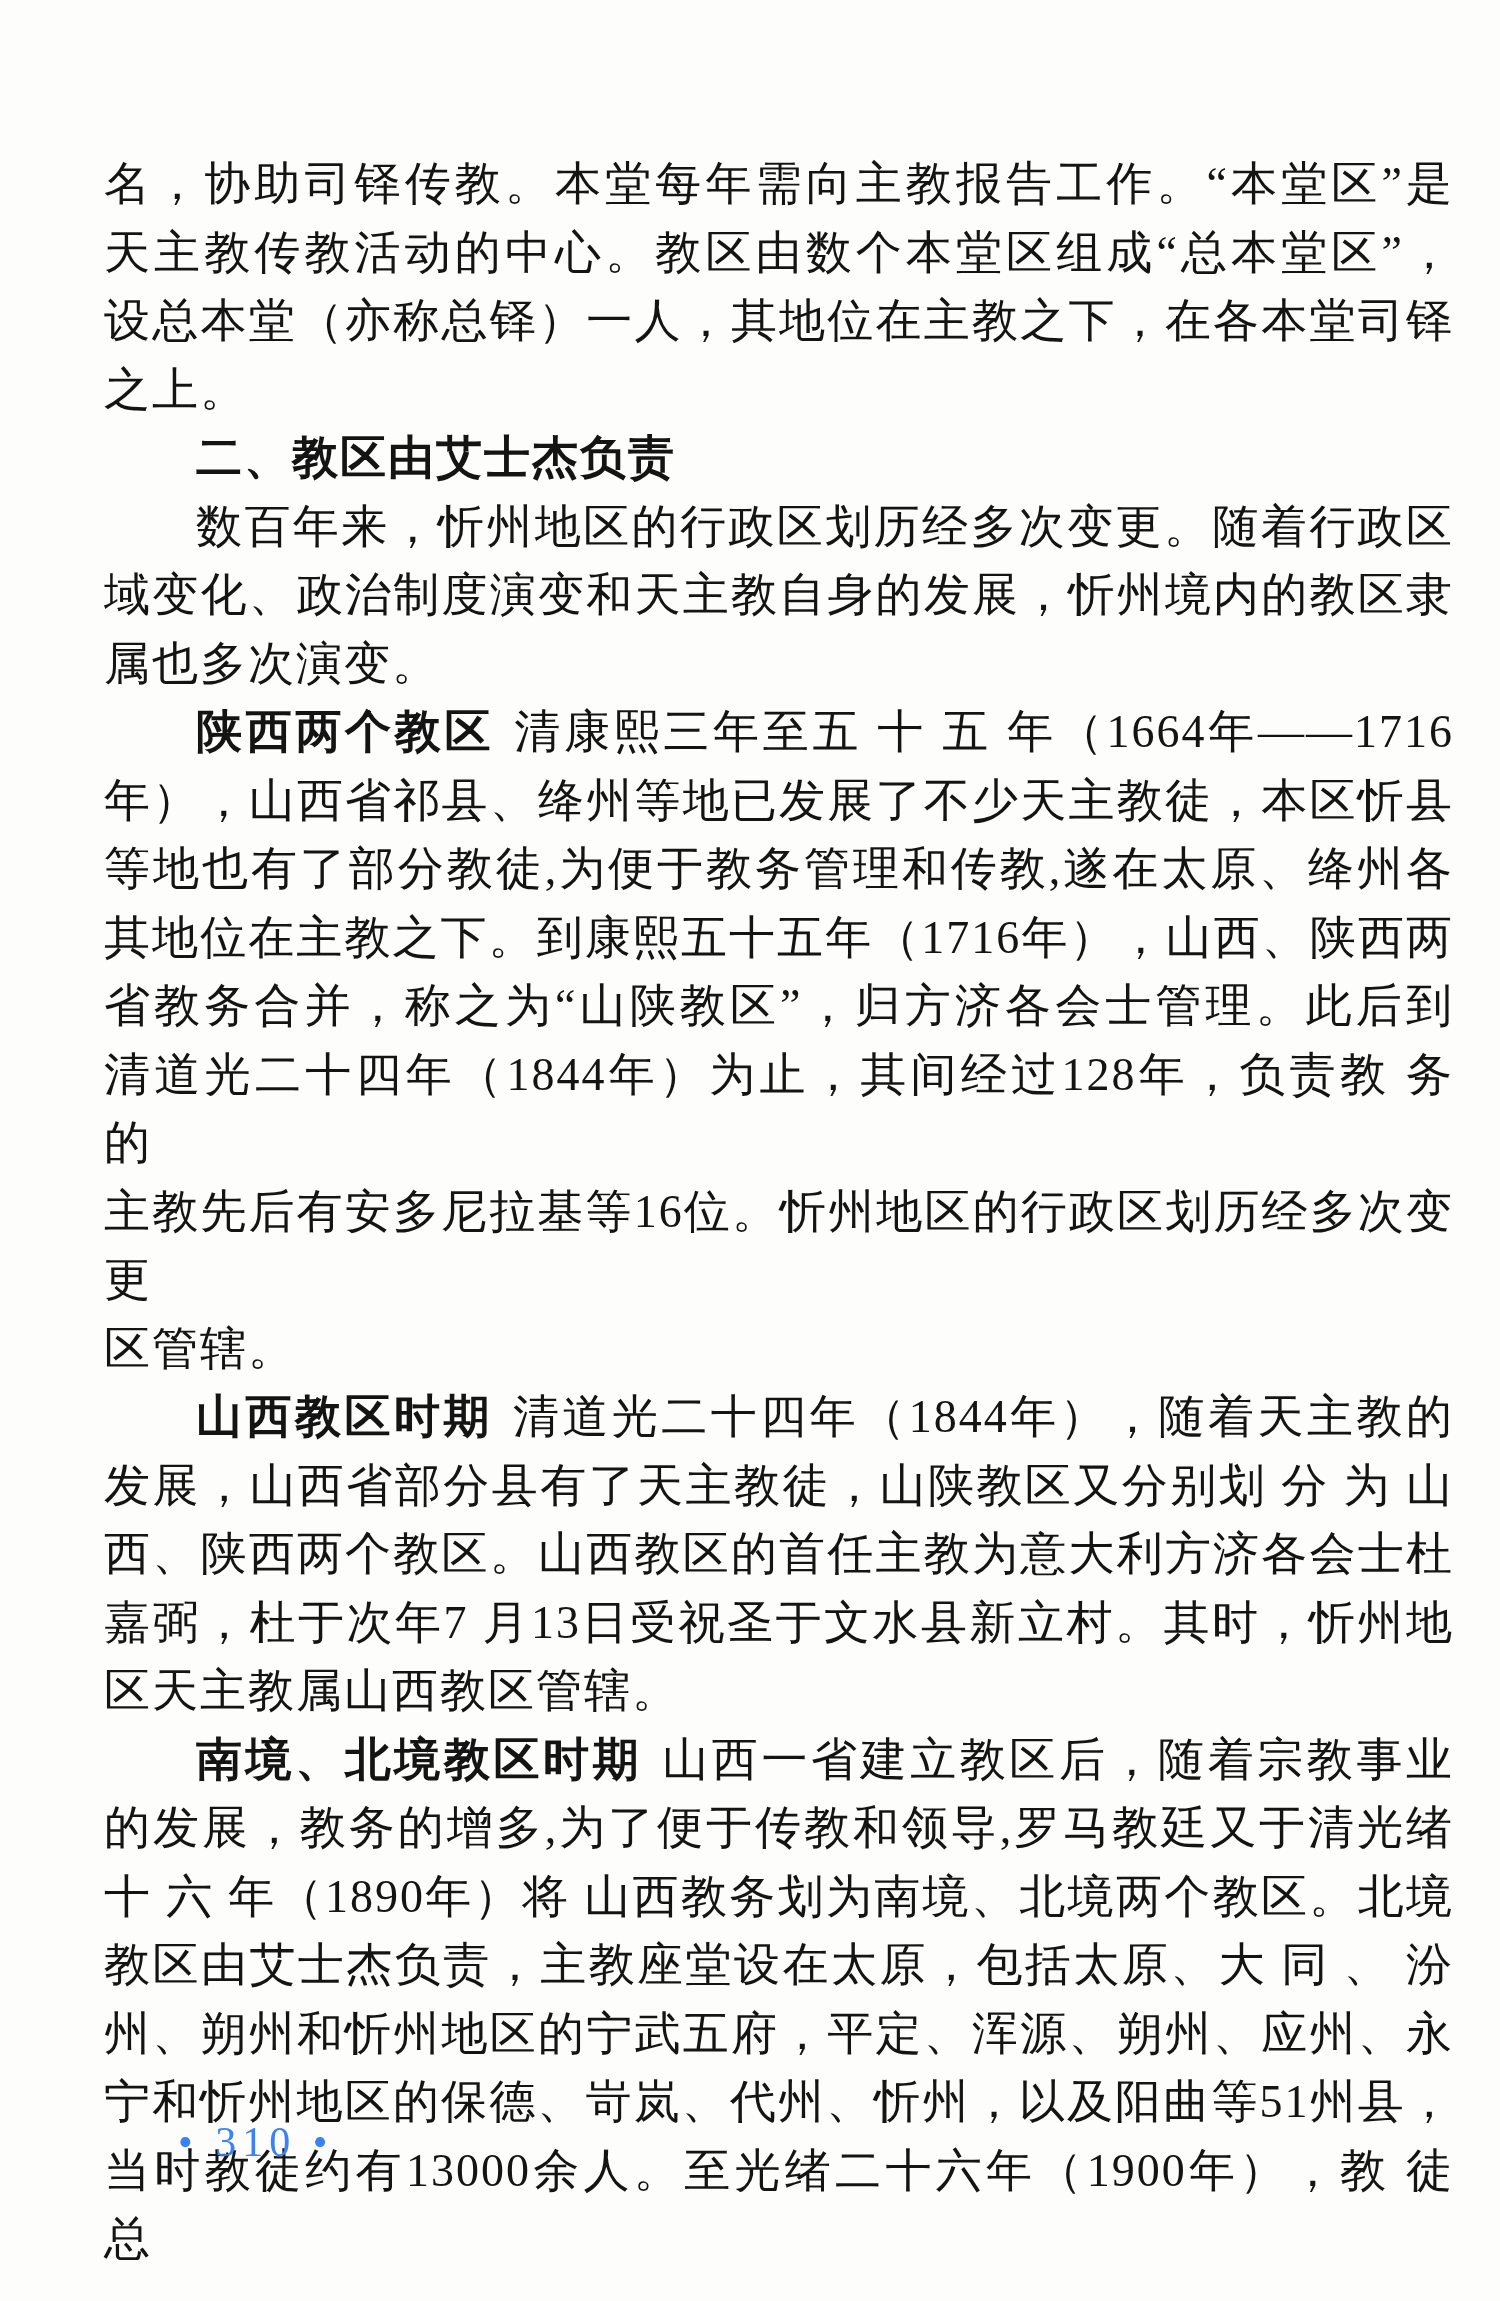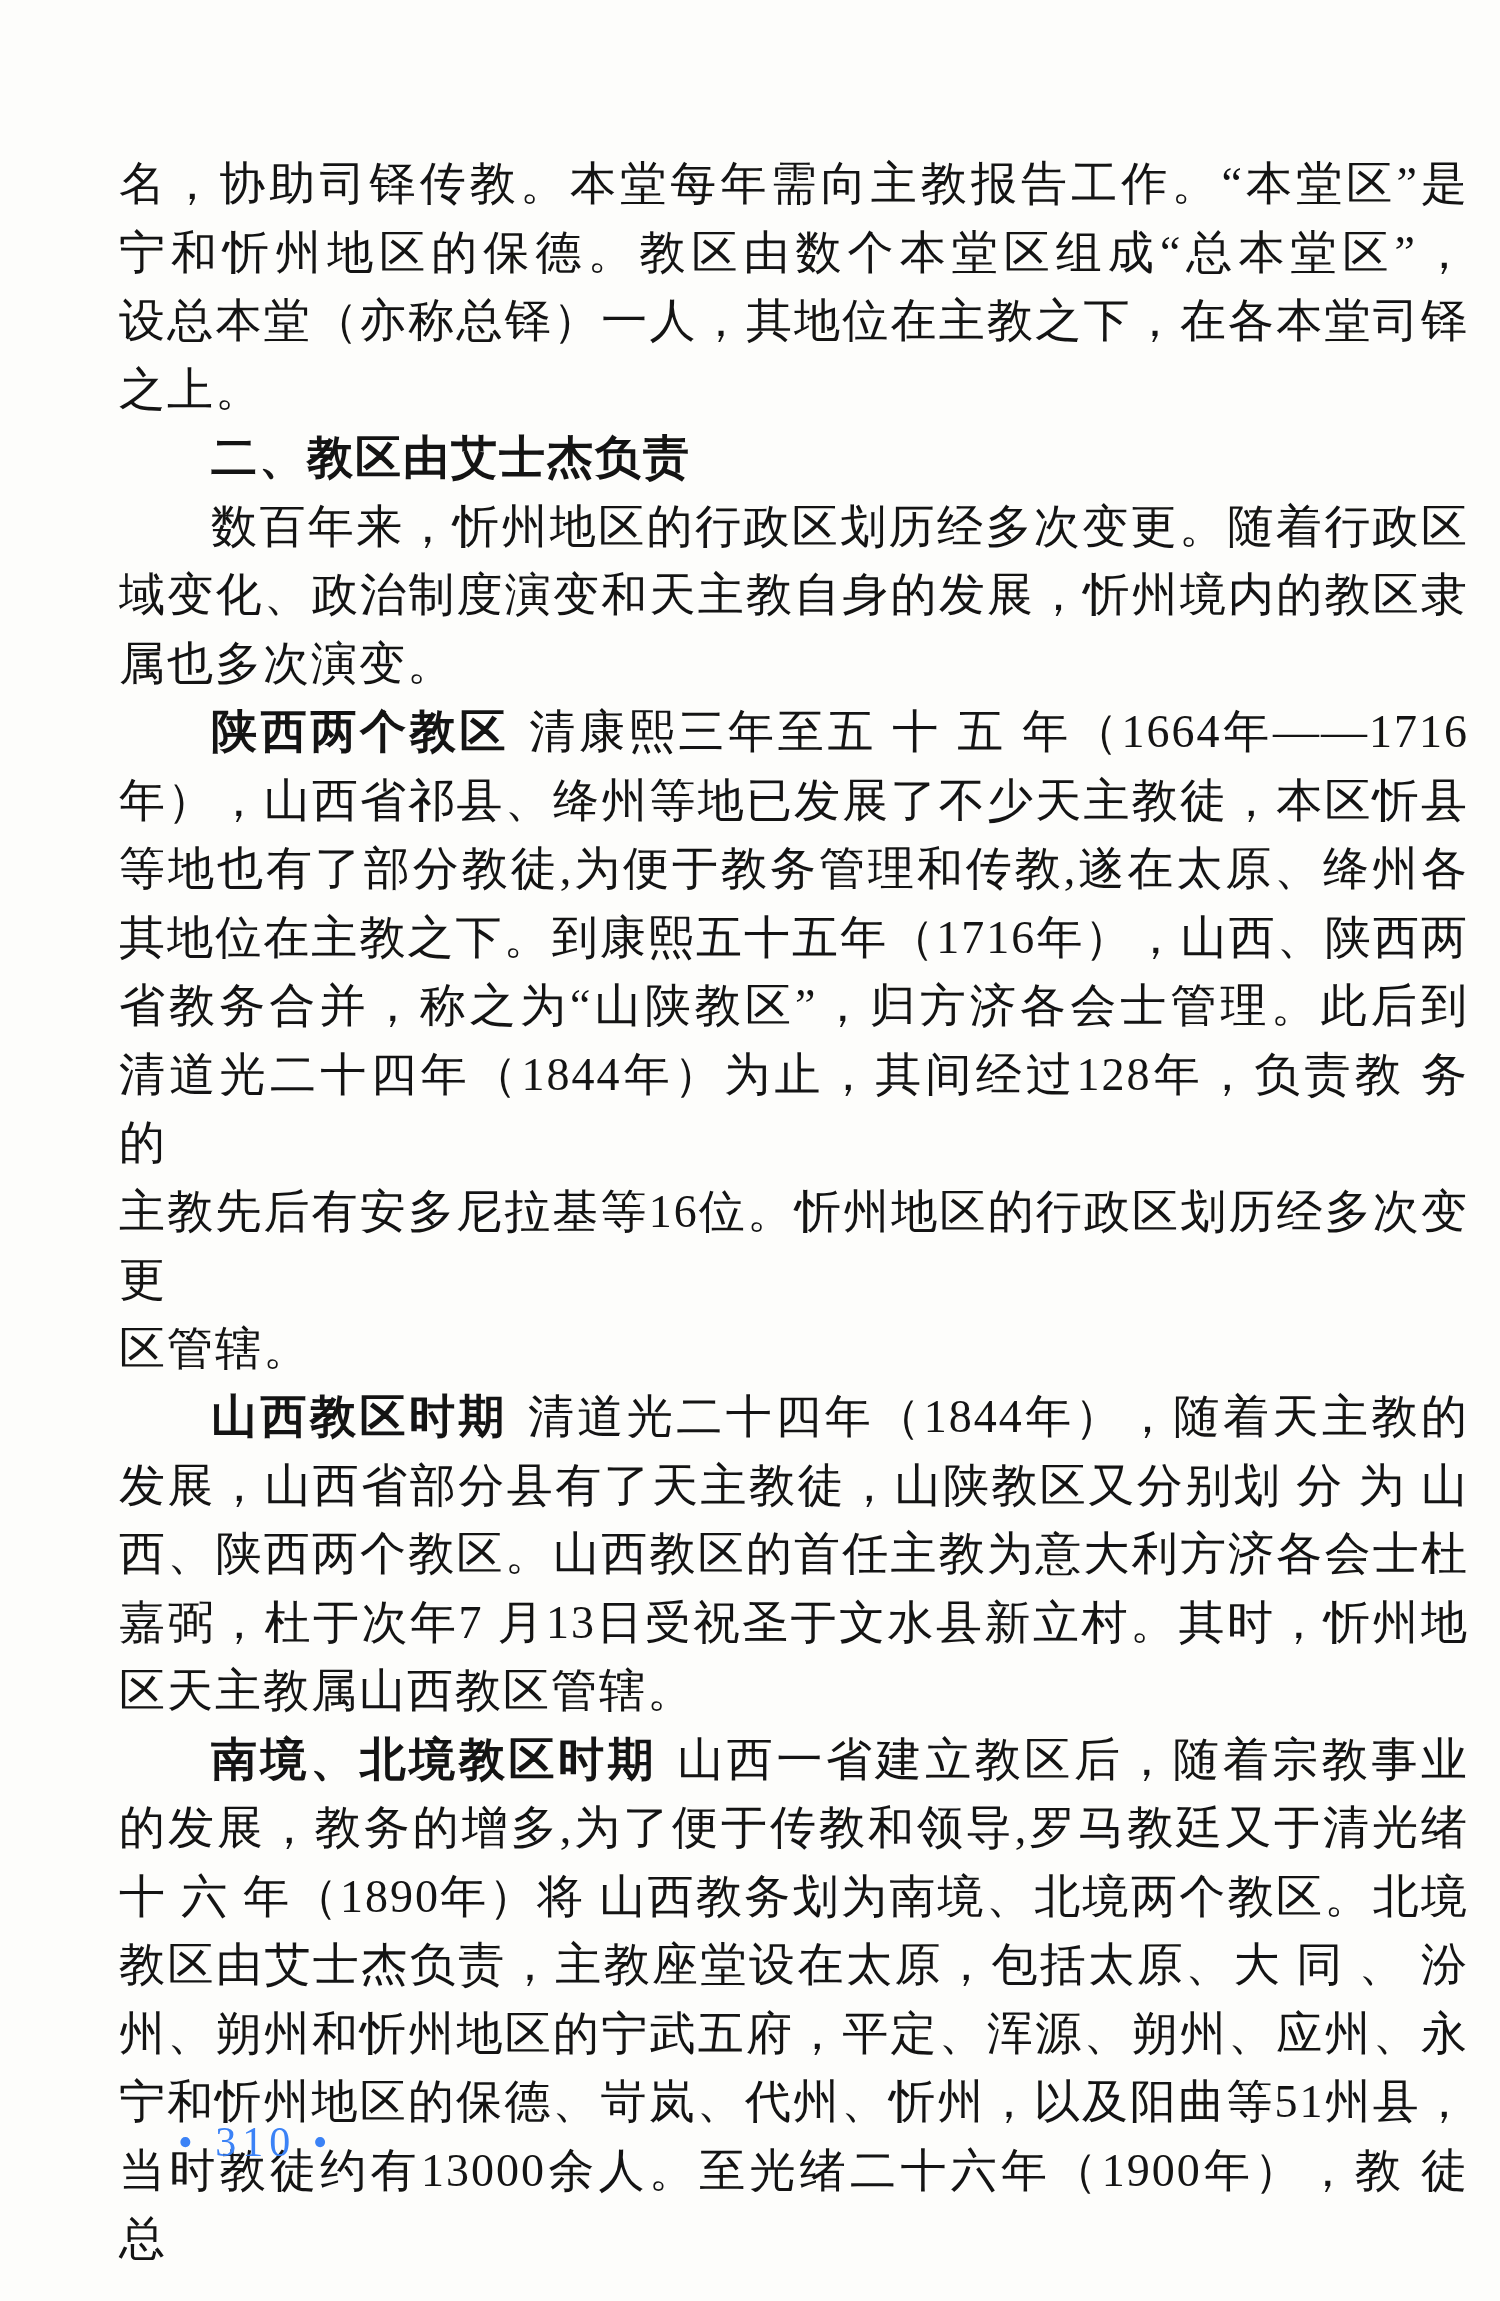--- a/index.html
+++ b/index.html
@@ -11,21 +11,21 @@
     position: relative;
     width: 1500px;
     height: 2301px;
     background: #fdfdfb;
     color: #141414;
     font-family: "Liberation Serif", "DejaVu Serif", serif;
     overflow: hidden;
   }
   .text-block {
     position: absolute;
-    left: 119px;
+    left: 104px;
     top: 150px;
     width: 1350px;
   }
   .line {
     font-size: 46px;
     line-height: 68.5px;
     letter-spacing: 2px;
     text-align: justify;
     text-justify: inter-character;
     white-space: normal;
@@ -48,21 +48,21 @@
     letter-spacing: 6px;
     color: #3b82f6;
   }
 </style>
 </head>
 <body>
 
 <div class="page">
   <div class="text-block">
       <div class="line fill"><span class="run">名，协助司铎传教。本堂每年需向主教报告工作。“本堂区”是</span></div>
-      <div class="line fill"><span class="run">宁和忻州地区的保德。教区由数个本堂区组成“总本堂区”，</span></div>
+      <div class="line fill"><span class="run">天主教传教活动的中心。教区由数个本堂区组成“总本堂区”，</span></div>
       <div class="line fill"><span class="run">设总本堂（亦称总铎）一人，其地位在主教之下，在各本堂司铎</span></div>
       <div class="line"><span class="run">之上。</span></div>
       <div class="line indent"><span class="run bold">二、教区由艾士杰负责</span></div>
       <div class="line indent fill"><span class="run">数百年来，忻州地区的行政区划历经多次变更。随着行政区</span></div>
       <div class="line fill"><span class="run">域变化、政治制度演变和天主教自身的发展，忻州境内的教区隶</span></div>
       <div class="line"><span class="run">属也多次演变。</span></div>
       <div class="line indent fill"><span class="run bold">陕西两个教区</span><span class="run">清康熙三年至五 十 五 年（1664年——1716</span></div>
       <div class="line fill"><span class="run">年），山西省祁县、绛州等地已发展了不少天主教徒，本区忻县</span></div>
       <div class="line fill"><span class="run">等地也有了部分教徒,为便于教务管理和传教,遂在太原、绛州各</span></div>
       <div class="line fill"><span class="run">其地位在主教之下。到康熙五十五年（1716年），山西、陕西两</span></div>

